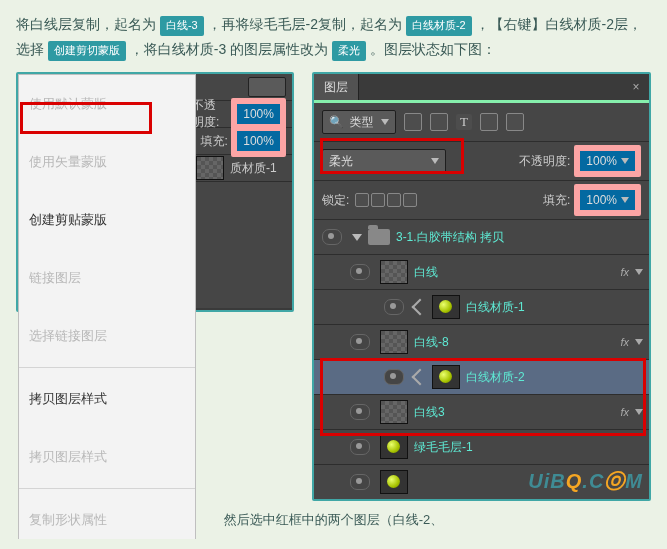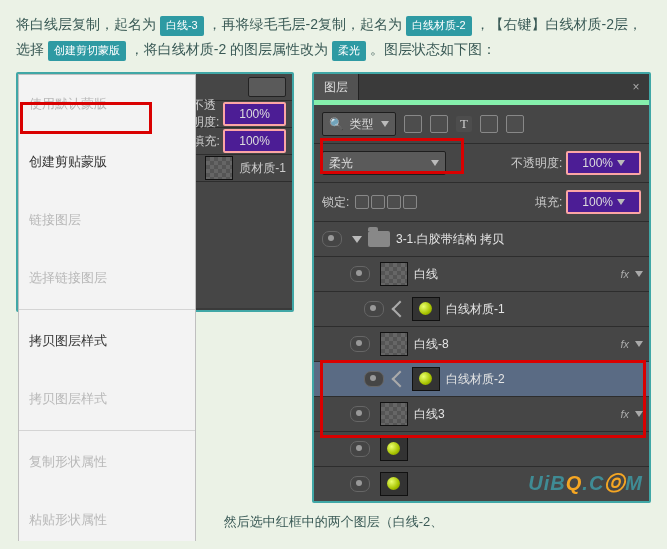--- a/index.html
+++ b/index.html
@@ -13,43 +13,43 @@
   .ctx .dis{color:#b8b8b8}
   .ctx .sep{height:1px;background:#d4d4d4;margin:2px 0}
   .redbox{position:absolute;border:3px solid #d90000;pointer-events:none}
   .ps-bg{position:absolute;right:0;top:0;width:100px;height:234px;background:#464646}
   .ps-bg .row{display:flex;align-items:center;justify-content:flex-end;color:#ccc;font-size:12px;height:26px;border-bottom:1px solid #2d2d2d;padding-right:6px}
   .sel{display:inline-block;height:18px;background:#5a5a5a;border:1px solid #222;border-radius:2px;min-width:36px;vertical-align:middle}
   .eye{width:18px;height:14px;border:1px solid #666;border-radius:7px;margin-right:6px;position:relative;display:inline-block;background:#454545}
   .eye:after{content:"";position:absolute;left:5px;top:3px;width:6px;height:6px;border-radius:50%;background:#999}
   .thumb{width:26px;height:22px;border:1px solid #111;background:repeating-conic-gradient(#666 0 25%,#555 0 50%) 0 0/8px 8px;display:inline-block;margin-right:6px;position:relative}
   .panel{margin-left:18px;width:340px;background:#464646;border:2px solid #40a7a6;border-radius:2px;color:#d7d7d7;font-size:12px;position:relative}
-  .panel .tabbar{display:flex;align-items:center;height:26px;background:#3a3a3a;border-bottom:5px solid #86efac}
+  .panel .tabbar{display:flex;align-items:center;height:26px;background:#3a3a3a;border-bottom:3px solid #86efac}
   .panel .tab{padding:0 10px;height:26px;line-height:26px;background:#525252;color:#ddd;border-right:1px solid #222}
   .panel .close{position:absolute;right:4px;top:4px;width:18px;height:18px;color:#aaa;text-align:center;line-height:18px}
   .toolbar{display:flex;align-items:center;height:30px;padding:4px 8px;border-bottom:1px solid #2d2d2d;gap:8px}
   .dd{display:flex;align-items:center;height:22px;background:#5a5a5a;border:1px solid #1e1e1e;padding:0 6px;border-radius:2px;min-width:60px;justify-content:space-between;color:#ddd}
   .arrow{width:0;height:0;border-left:4px solid transparent;border-right:4px solid transparent;border-top:6px solid #bbb;margin-left:6px}
   .ico{width:16px;height:16px;display:inline-block;border:1px solid #888;border-radius:2px;background:#4d4d4d}
   .ico.t{border:none;font-family:serif;color:#ccc;text-align:center;line-height:16px;font-size:13px}
   .row2{display:flex;align-items:center;height:30px;padding:4px 8px;border-bottom:1px solid #2d2d2d;justify-content:space-between}
   .lbl{color:#ccc;margin-right:4px}
-  .pct{display:flex;align-items:center;height:20px;background:#4c1d95;border:2px solid #fca5a5;padding:0 14px;border-radius:2px;color:#ddd}
+  .pct{display:flex;align-items:center;height:20px;background:#0369a1;border:6px solid #fca5a5;padding:0 6px;border-radius:2px;color:#ddd}
   .layers{position:relative}
   .layer{display:flex;align-items:center;height:34px;border-bottom:1px solid #2d2d2d;padding:0 6px}
   .layer .eye{margin-left:2px;margin-right:10px}
-  .layer .name{flex:1;color:#e5e5e5}
+  .layer .name{flex:1;color:#5eead4}
   .layer .fx{color:#aaa;font-style:italic;margin-right:4px;font-size:11px}
   .layer .chev{width:0;height:0;border-left:4px solid transparent;border-right:4px solid transparent;border-top:6px solid #aaa;margin-left:2px}
   .layer.selected{background:#5a6b84}
   .folder{width:22px;height:16px;background:#888;border-radius:2px;position:relative;margin-right:6px}
   .folder:before{content:"";position:absolute;left:0;top:-4px;width:10px;height:4px;background:#888;border-radius:2px 2px 0 0}
   .tri{width:0;height:0;border-left:5px solid transparent;border-right:5px solid transparent;border-top:7px solid #bbb;transform:rotate(0);margin-right:6px}
   .indent1{padding-left:34px}
-  .indent2{padding-left:48px}
+  .indent2{padding-left:68px}
   .clip{display:inline-block;width:10px;height:10px;border-bottom:2px solid #aaa;border-left:2px solid #aaa;transform:rotate(45deg);margin-right:6px}
   .dot-thumb{width:26px;height:22px;background:#333;display:inline-block;margin-right:6px;border:1px solid #111;position:relative}
   .dot-thumb:after{content:"";position:absolute;left:6px;top:4px;width:13px;height:13px;border-radius:50%;background:radial-gradient(circle at 35% 35%,#eaff6e,#a7c300 60%,#6a7d00)}
   .small-ico{width:12px;height:12px;display:inline-block;border:1px solid #888;margin-left:2px;border-radius:2px;background:#4d4d4d}
   .lockrow{display:flex;align-items:center;gap:0}
   .footer{color:#3a5a56;text-align:center;margin-top:10px;font-size:13px}
   .watermark{position:absolute;right:6px;bottom:4px;color:#3f8b94;font-weight:bold;font-size:20px;letter-spacing:1px;font-style:italic}
   .watermark .q{color:#f5a623}
   .redbox.r1{left:2px;top:28px;width:126px;height:26px}
   .redbox.r2{border-width:3px}
@@ -59,41 +59,42 @@
 <div class="wrap">
 
 <div class="instr">
   <span>将白线层复制，起名为</span>
   <span class="tag">白线-3</span>
   <span>，再将绿毛毛层-2复制，起名为</span>
   <span class="tag">白线材质-2</span>
   <span>，【右键】白线材质-2层，</span><br>
   <span>选择</span>
   <span class="tag">创建剪切蒙版</span>
-  <span>，将白线材质-2 的图层属性改为</span>
+  <span>，将白线材质-3 的图层属性改为</span>
   <span class="tag">柔光</span>
   <span>。图层状态如下图：</span>
 </div>
 
 <div class="figs">
 
   <div class="ctxwrap">
     <div class="ps-bg">
       <div class="row">
             <span class="sel"></span>
           </div>
       <div class="row"><span>不透明度:</span>&nbsp;<span class="pct">100%</span></div>
       <div class="row"><span>填充:</span>&nbsp;<span class="pct">100%</span></div>
-      <div class="row" style="justify-content:flex-end;padding-left:4px">
+      <div class="row" style="justify-content:flex-start;padding-left:4px">
             <span class="thumb"></span>
             <span class="name">质材质-1</span>
           </div>
     </div>
     <div class="ctx">
       <div class="it dis">使用默认蒙版</div>
+      <div class="it dis">使用矢量蒙版</div>
       <div class="it">创建剪贴蒙版</div>
       <div class="it dis">链接图层</div>
       <div class="it dis">选择链接图层</div>
       <div class="sep"></div>
       <div class="it">拷贝图层样式</div>
       <div class="it dis">拷贝图层样式</div>
       <div class="sep"></div>
       <div class="it dis">复制形状属性</div>
       <div class="it dis">粘贴形状属性</div>
     </div>
@@ -193,20 +194,21 @@
         <span class="eye"></span>
         <span class="thumb"></span>
         <span class="name">白线3</span>
         <span class="fx">fx</span>
         <span class="chev"></span>
       </div>
 
       <div class="layer indent1">
         <span class="eye"></span>
         <span class="dot-thumb"></span>
+        <span class="name">绿毛毛层-1</span>
       </div>
 
       <div class="layer indent1" style="border-bottom:none">
         <span class="eye"></span>
         <span class="dot-thumb"></span>
       </div>
 
       <div class="redbox" style="left:6px;top:138px;width:320px;height:72px"></div>
     </div>
 

